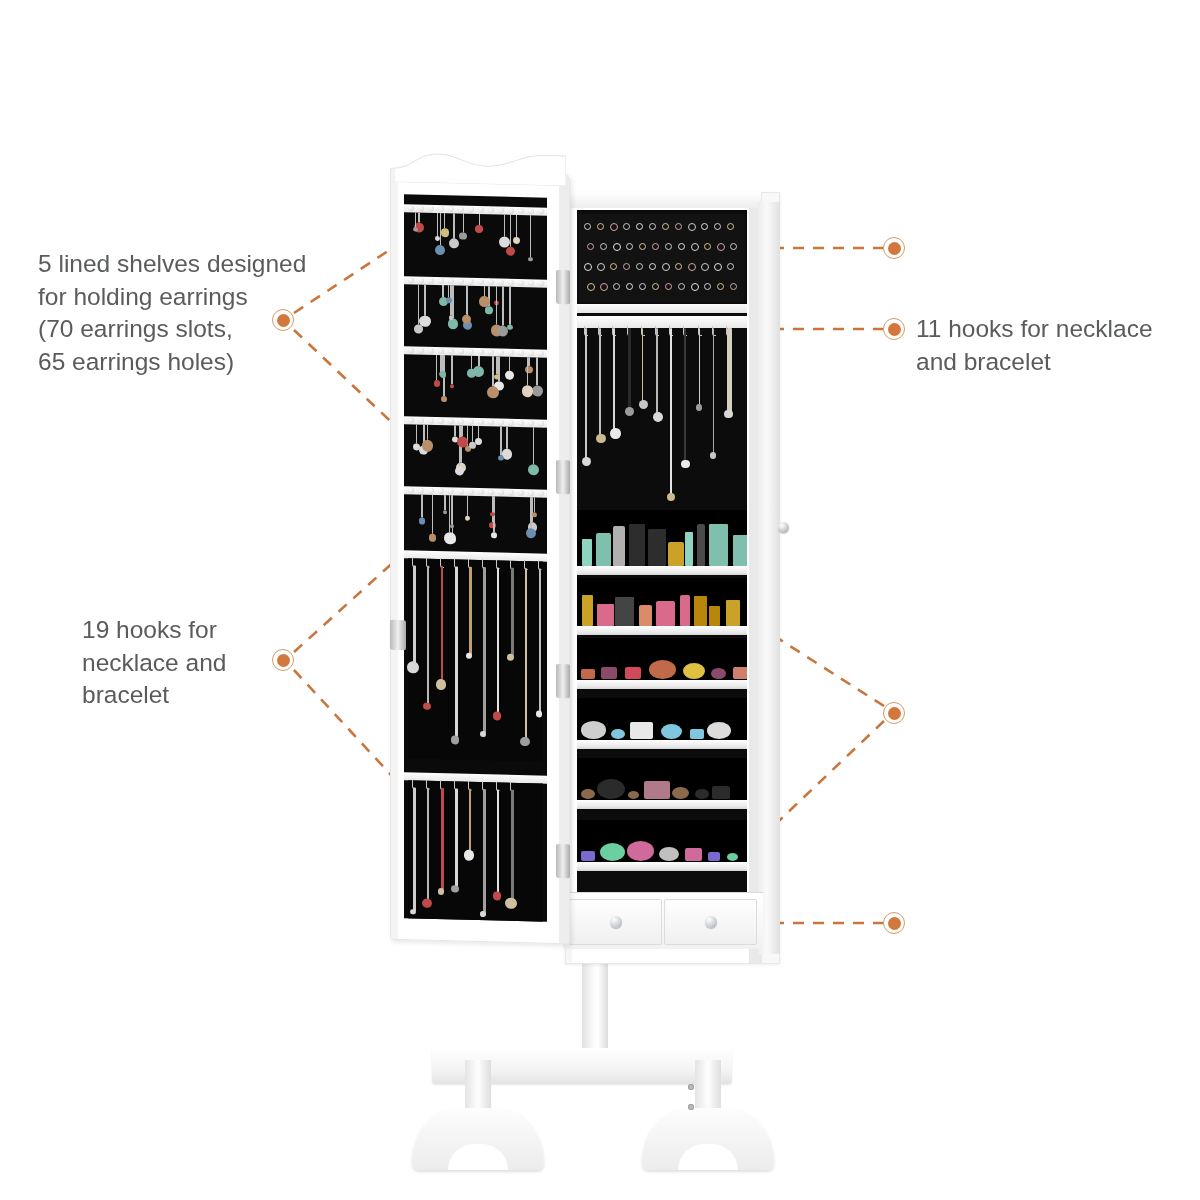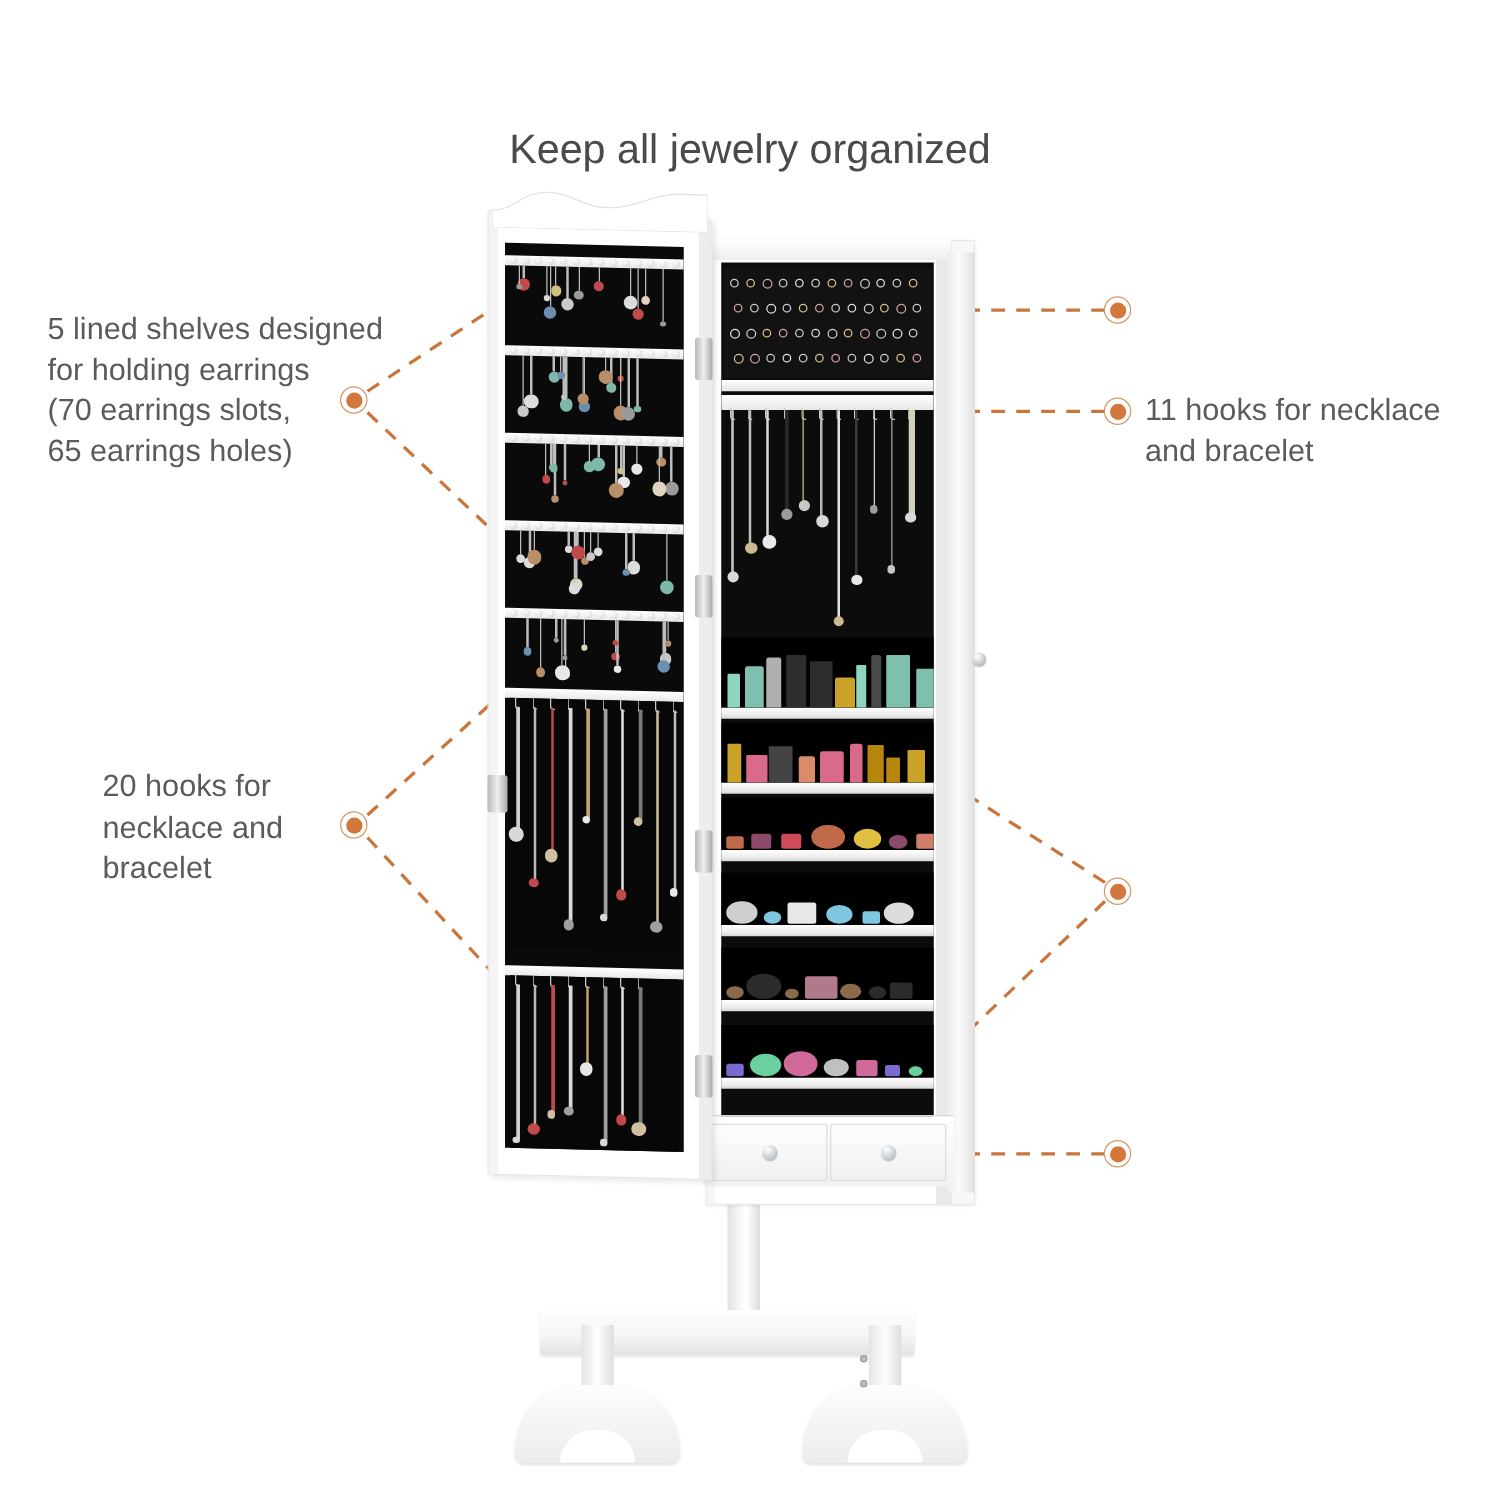--- a/index.html
+++ b/index.html
@@ -207,21 +207,20 @@
     position:absolute;left:408px;top:352px;width:11px;height:11px;border-radius:50%;
     background:radial-gradient(circle at 35% 30%,#ffffff,#c3c7ca 60%,#98a0a6);
     box-shadow:0 1px 1px rgba(0,0,0,.2);
   }
 </style>
 </head>
 <body>
 
 <div id="stage">
 
-  <div class="subtitle">Keep all jewelry organized</div>
 
   <svg id="wires" viewBox="0 0 1200 1200">
     <g stroke="#c8763c" stroke-width="2.6" stroke-dasharray="11 9" fill="none" stroke-linecap="butt">
 
       <line x1="294" y1="313" x2="432" y2="222"></line>
       <line x1="294" y1="330" x2="440" y2="468"></line>
 
       <line x1="294" y1="652" x2="418" y2="540"></line>
       <line x1="294" y1="670" x2="416" y2="802"></line>
 
@@ -235,21 +234,21 @@
       <line x1="884" y1="923" x2="700" y2="923"></line>
     </g>
   </svg>
 
   <div class="callout left" style="left:38px;top:248px;width:320px;">5 lined shelves designed
 for holding earrings
 (70 earrings slots,
 65 earrings holes)</div>
   <div class="marker" style="left:272px;top:309px;"></div>
 
-  <div class="callout left" style="left:82px;top:614px;width:205px;">20 hooks for
+  <div class="callout left" style="left:82px;top:614px;width:205px;">19 hooks for
 necklace and
 bracelet</div>
   <div class="marker" style="left:272px;top:649px;"></div>
 
   <div class="marker" style="left:883px;top:237px;"></div>
 
   <div class="callout right" style="left:916px;top:313px;width:285px;">11 hooks for necklace
 and bracelet</div>
   <div class="marker" style="left:883px;top:318px;"></div>
 

